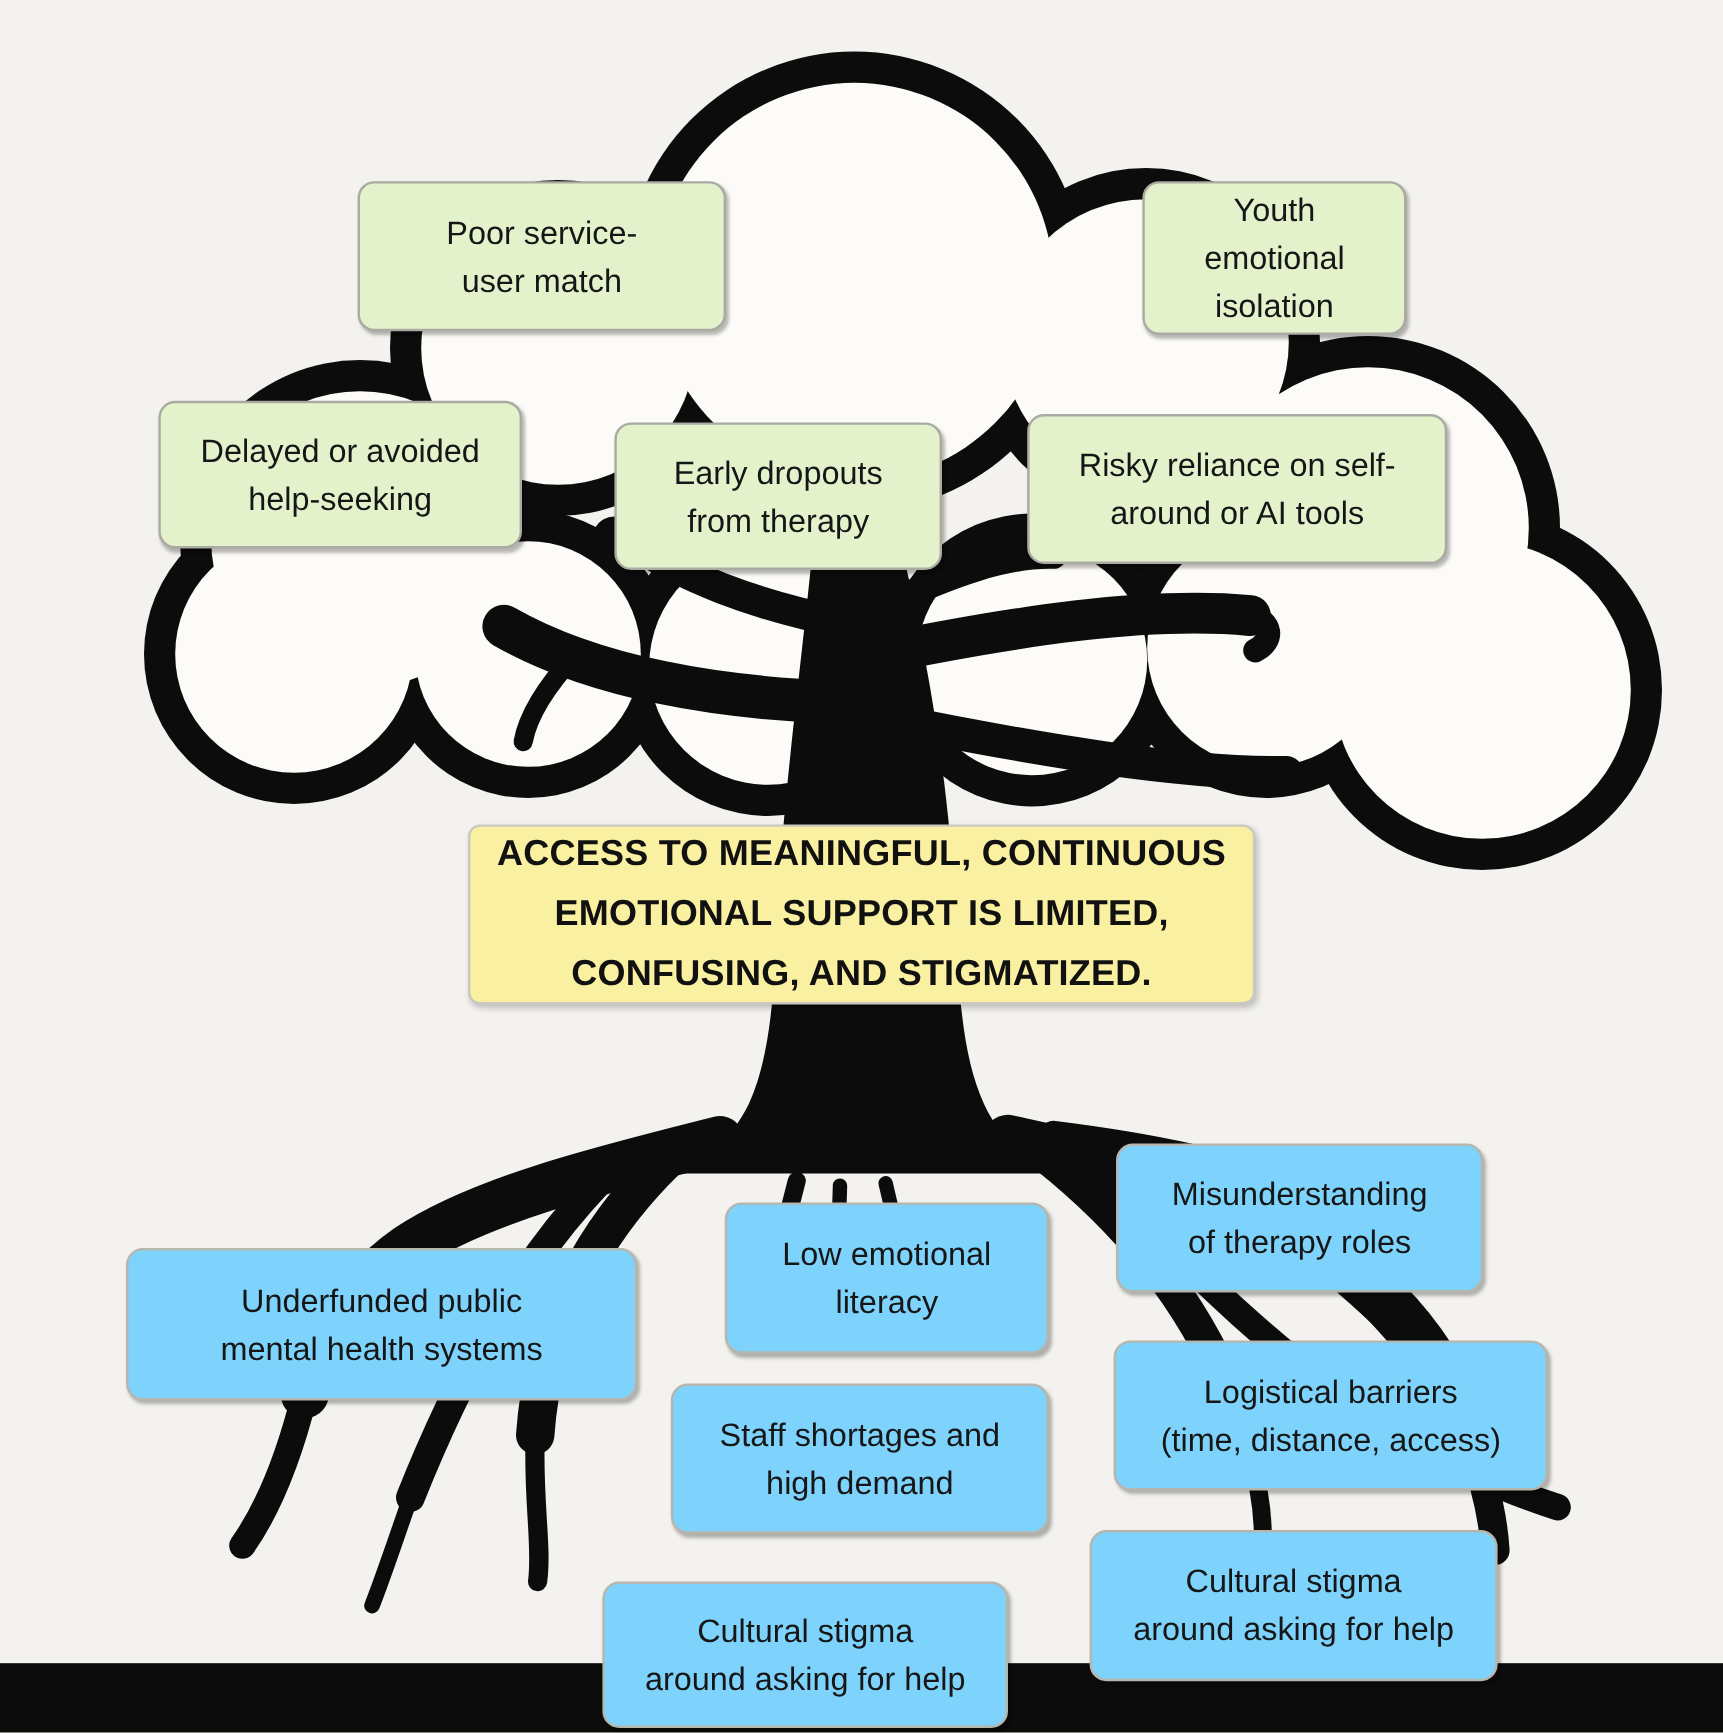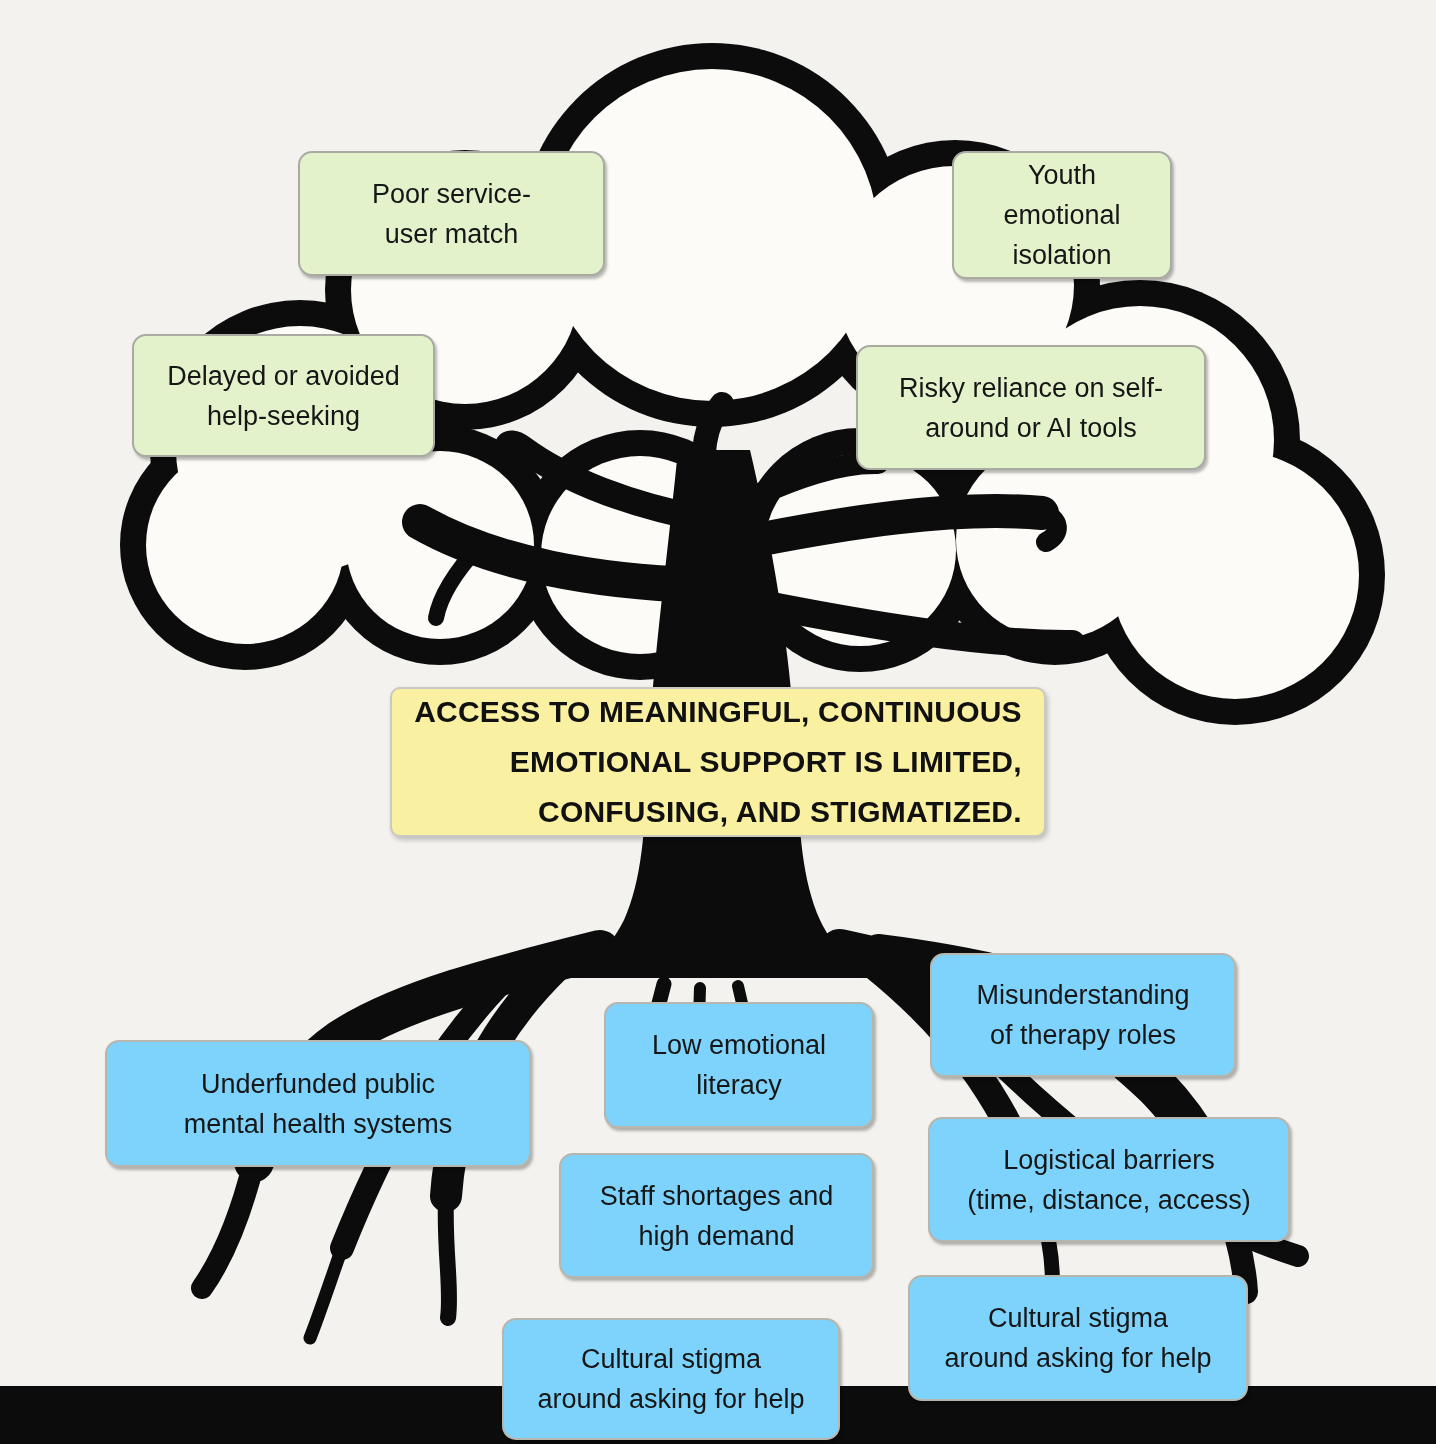--- a/index.html
+++ b/index.html
@@ -24,21 +24,21 @@
   .cause{background:#7dd3fc;border:2px solid #b6b6ae;}
   .core{
     background:#faf0a1;border:2px solid #c9c9c0;border-radius:10px;
     box-shadow:2px 3px 5px rgba(0,0,0,.22);
   }
   .lbl{
     white-space:pre-line;
     font-size:27px;line-height:40px;color:#161616;
   }
   .core .lbl{
-    font-weight:700;font-size:30px;line-height:50px;letter-spacing:.2px;color:#111;text-align:right;
+    font-weight:700;font-size:30px;line-height:50px;letter-spacing:.2px;color:#111;
   }
 </style>
 </head>
 <body>
 
 <div id="stage">
 
   <svg id="tree-svg" viewBox="0 0 1436 1444">
 
     <g fill="#0c0c0c">
@@ -112,20 +112,24 @@
   </div>
   <div class="box effect" style="left:952px;top:151px;width:220px;height:128px">
     <span class="lbl">Youth
 emotional
 isolation</span>
   </div>
   <div class="box effect" style="left:132px;top:334px;width:303px;height:123px">
     <span class="lbl">Delayed or avoided
 help-seeking</span>
   </div>
+  <div class="box effect" style="left:512px;top:352px;width:273px;height:123px">
+    <span class="lbl">Early dropouts
+from therapy</span>
+  </div>
   <div class="box effect" style="left:856px;top:345px;width:350px;height:125px">
     <span class="lbl">Risky reliance on self-
 around or AI tools</span>
   </div>
 
   <div class="box core" style="left:390px;top:687px;width:656px;height:150px">
     <span class="lbl">ACCESS TO MEANINGFUL, CONTINUOUS
 EMOTIONAL SUPPORT IS LIMITED,
 CONFUSING, AND STIGMATIZED.</span>
   </div>

